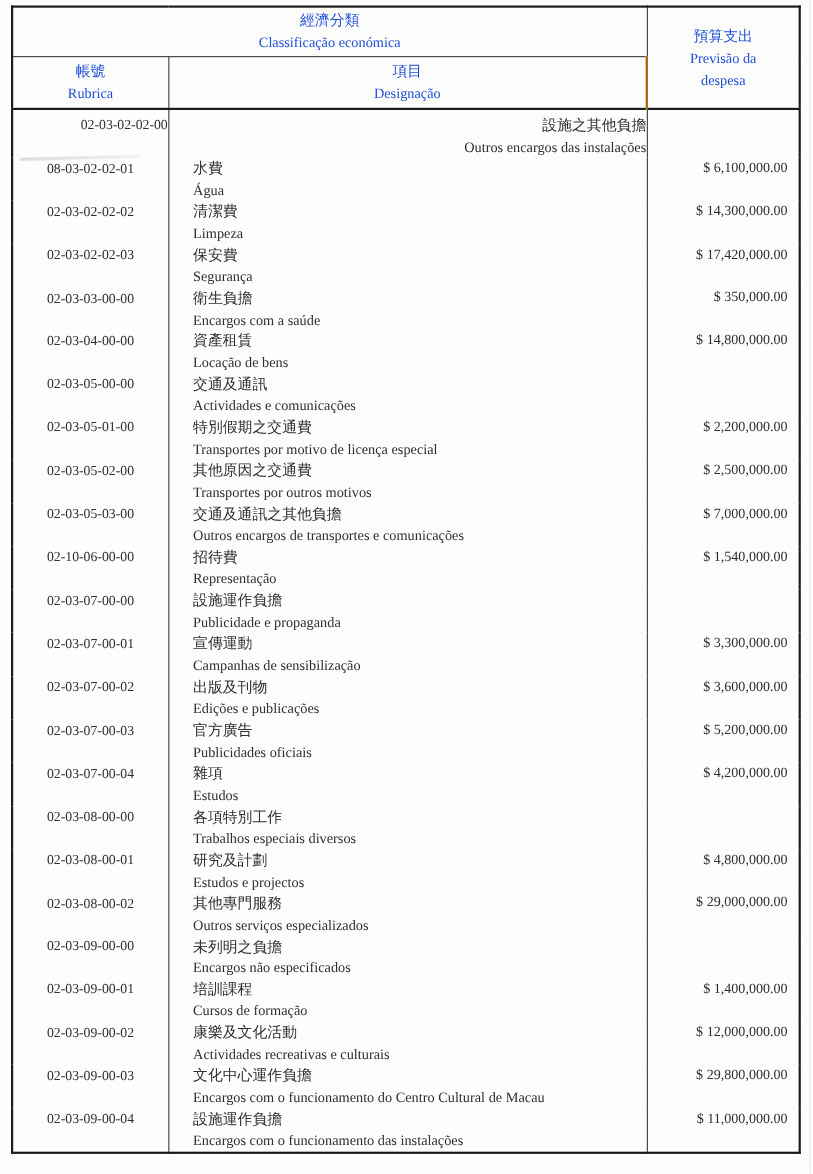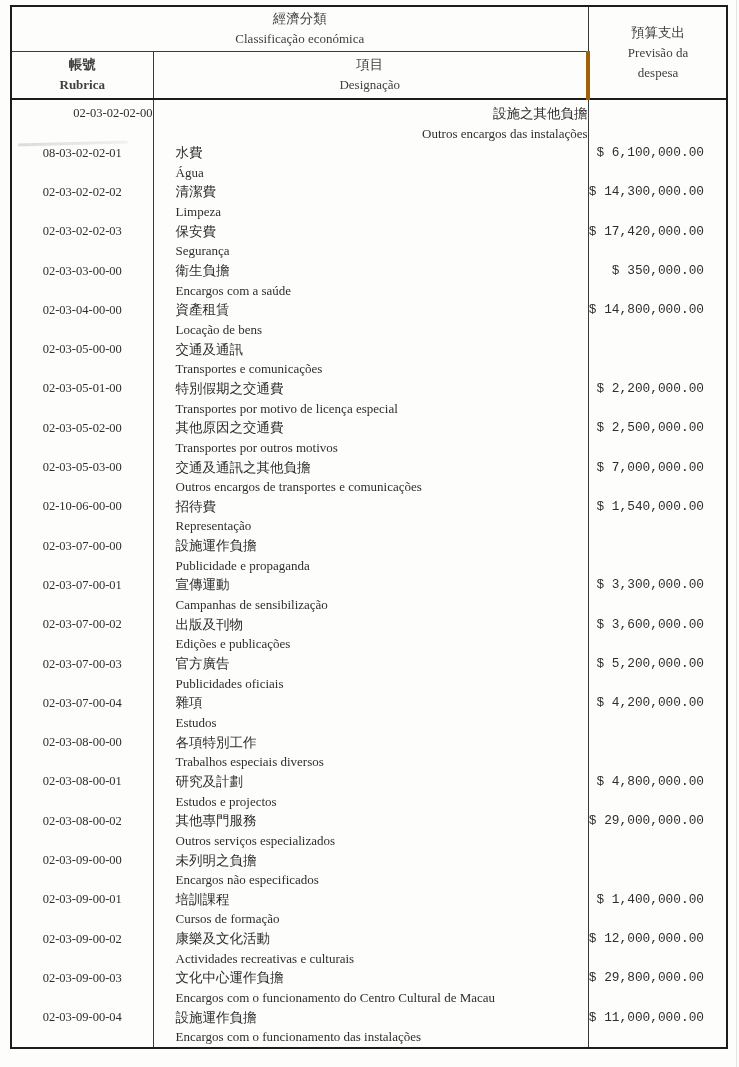--- a/index.html
+++ b/index.html
@@ -23,34 +23,33 @@
   col.c-code   { width: 142px; }
   col.c-desig  { width: 435px; }
   col.c-amount { width: 139px; }
 
   thead th {
     font-weight: normal;
     text-align: center;
     vertical-align: middle;
     font-size: 13.5px;
     line-height: 20px;
-    color: #404040;
+    color: #1d4ed8;
   }
   th.h-econ {
     height: 45px;
     border-bottom: 1px solid #3a3a3a;
     border-right: 1px solid #3a3a3a;
   }
   th.h-rubrica {
     height: 48px;
     border-right: 1px solid #3a3a3a;
-    font-weight: bold;
   }
   th.h-desig {
-    border-right: 4px solid #a16207;
+    border-right: 2px solid #a16207;
     margin-top: 48px;
   }
   th.h-prev { vertical-align: middle; }
   th.h-prev .wrap-pt { max-width: 92px; margin: 0 auto; }
   thead { border-bottom: 2px solid #1c1c1c; }
 
   tbody td {
     vertical-align: top;
     font-size: 13px;
     line-height: 19.6px;
@@ -62,23 +61,22 @@
     font-size: 12.5px;
     padding-top: 0.5px;
   }
   tbody td.desig {
     padding-left: 22px;
     border-right: 1px solid #3a3a3a;
     margin-top: 32px;
   }
   tbody td.amount {
     text-align: right;
-    padding-right: 22px;
+    padding-right: 10px;
     font-size: 12.8px;
-    font-family: Liberation Mono, monospace;
   }
   tbody tr { height: 39.3px; }
   .zh { font-size: 13.5px; }
   .pt { font-size: 13px; }
   tbody tr:first-child td { padding-top: 4px; text-align: right; }
 
   
   .scan-smudge {
     position: absolute;
     left: 18px; top: 142px;
@@ -176,21 +174,21 @@
           <td class="desig">
             <div class="zh">資產租賃</div>
             <div class="pt">Locação de bens</div>
           </td>
           <td class="amount">$ 14,800,000.00</td>
         </tr>
         <tr>
           <td class="code">02-03-05-00-00</td>
           <td class="desig">
             <div class="zh">交通及通訊</div>
-            <div class="pt">Transportes e comunicações</div>
+            <div class="pt">Actividades e comunicações</div>
           </td>
           <td class="amount"></td>
         </tr>
         <tr>
           <td class="code">02-03-05-01-00</td>
           <td class="desig">
             <div class="zh">特別假期之交通費</div>
             <div class="pt">Transportes por motivo de licença especial</div>
           </td>
           <td class="amount">$ 2,200,000.00</td>

